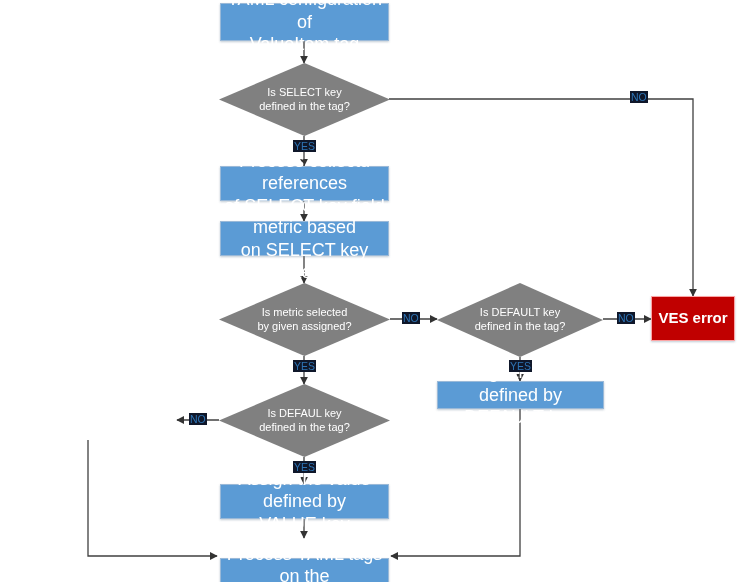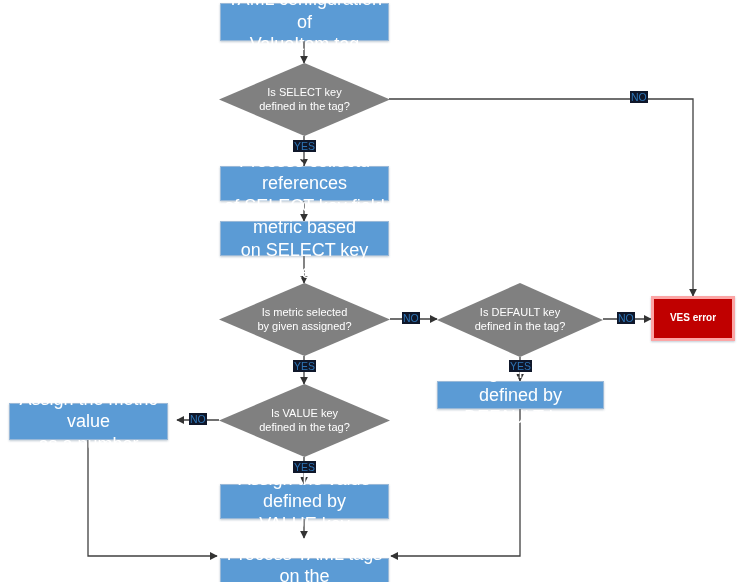--- a/index.html
+++ b/index.html
@@ -41,22 +41,22 @@
     padding: 0 3px;
   }
   .proc {
     background: #5B9BD5;
     border: 1px solid #9ab9d8;
     font-size: 18px;
     box-shadow: 0 1px 2px rgba(120,140,160,0.45);
   }
   .error {
     background: #C00000;
-    border: 3px solid #fca5a5;
-    font-size: 10px;
+    border: 1px solid #fca5a5;
+    font-size: 15px;
     font-weight: bold;
     box-shadow: 0 1px 2px rgba(120,140,160,0.45);
   }
   .dec {
     font-size: 11px;
     color: #ffffff;
     background: transparent;
   }
   .dec .dshape {
     position: absolute;
@@ -160,28 +160,24 @@
     <span class="txt">VES error</span>
   </div>
 
   <div class="node proc" style="left:437px; top:381px; width:167px; height:28px;">
     <span class="txt">Assign the value defined by
 DEFAULT key</span>
   </div>
 
   <div class="node dec" style="left:219px; top:384px; width:171px; height:73px;">
     <span class="dshape"></span>
-    <span class="txt">Is VALUE key
+    <span class="txt">Is DEFAUL key
 defined in the tag?</span>
   </div>
 
-  <div class="node proc" style="left:9px; top:403px; width:159px; height:37px;">
-    <span class="txt">Assign the metric value
-as a number</span>
-  </div>
 
   <div class="node proc" style="left:220px; top:484px; width:169px; height:35px;">
     <span class="txt">Assign the value defined by
 VALUE key</span>
   </div>
 
   <div class="node proc" style="left:220px; top:538px; width:169px; height:37px;margin-top:20px;">
     <span class="txt">Process YAML tags on the
 assigned value</span>
   </div>

